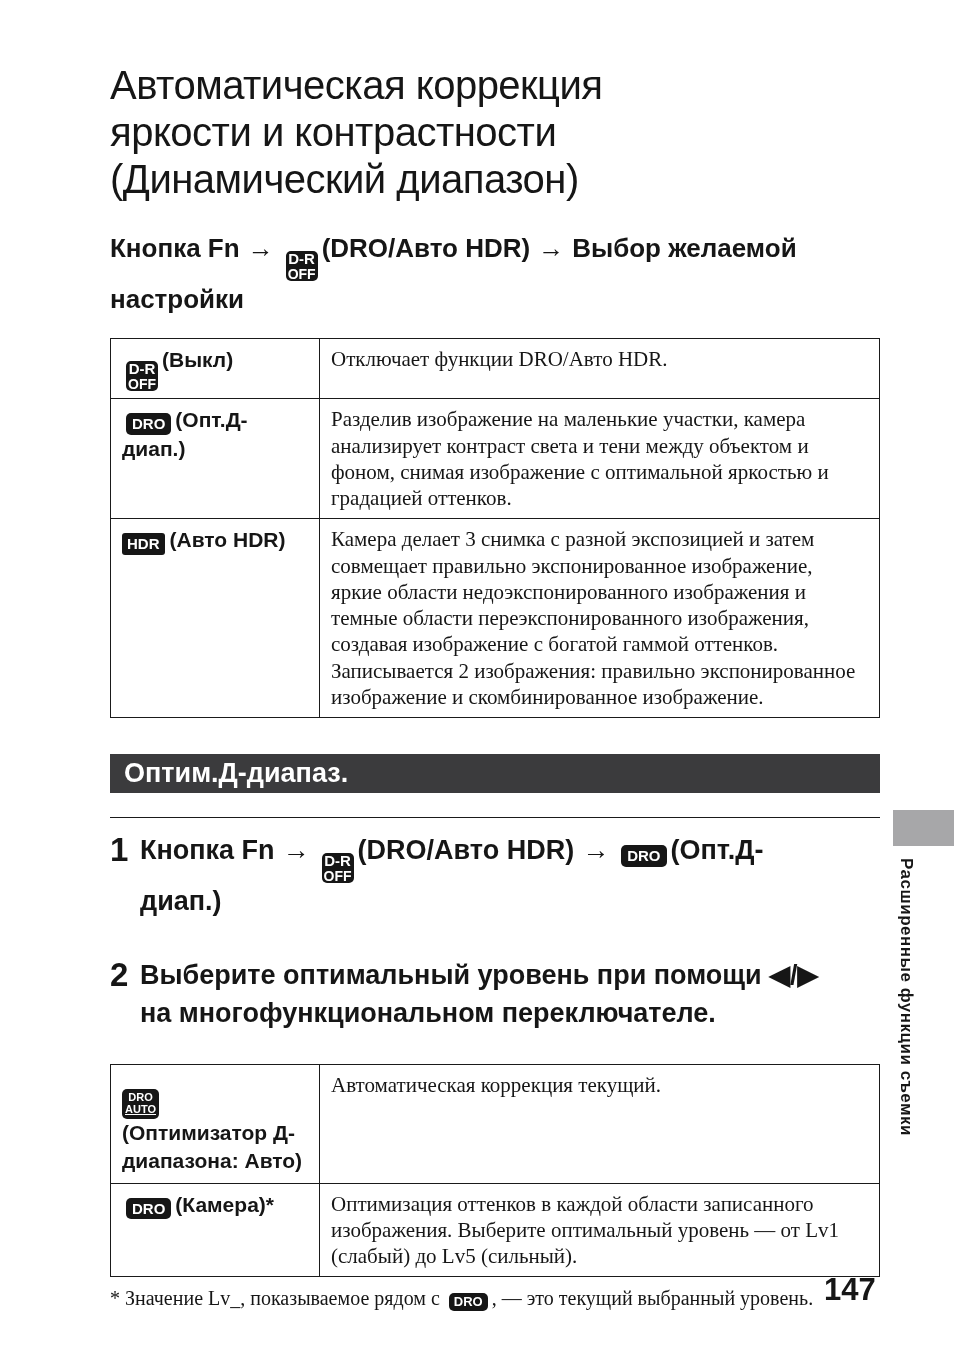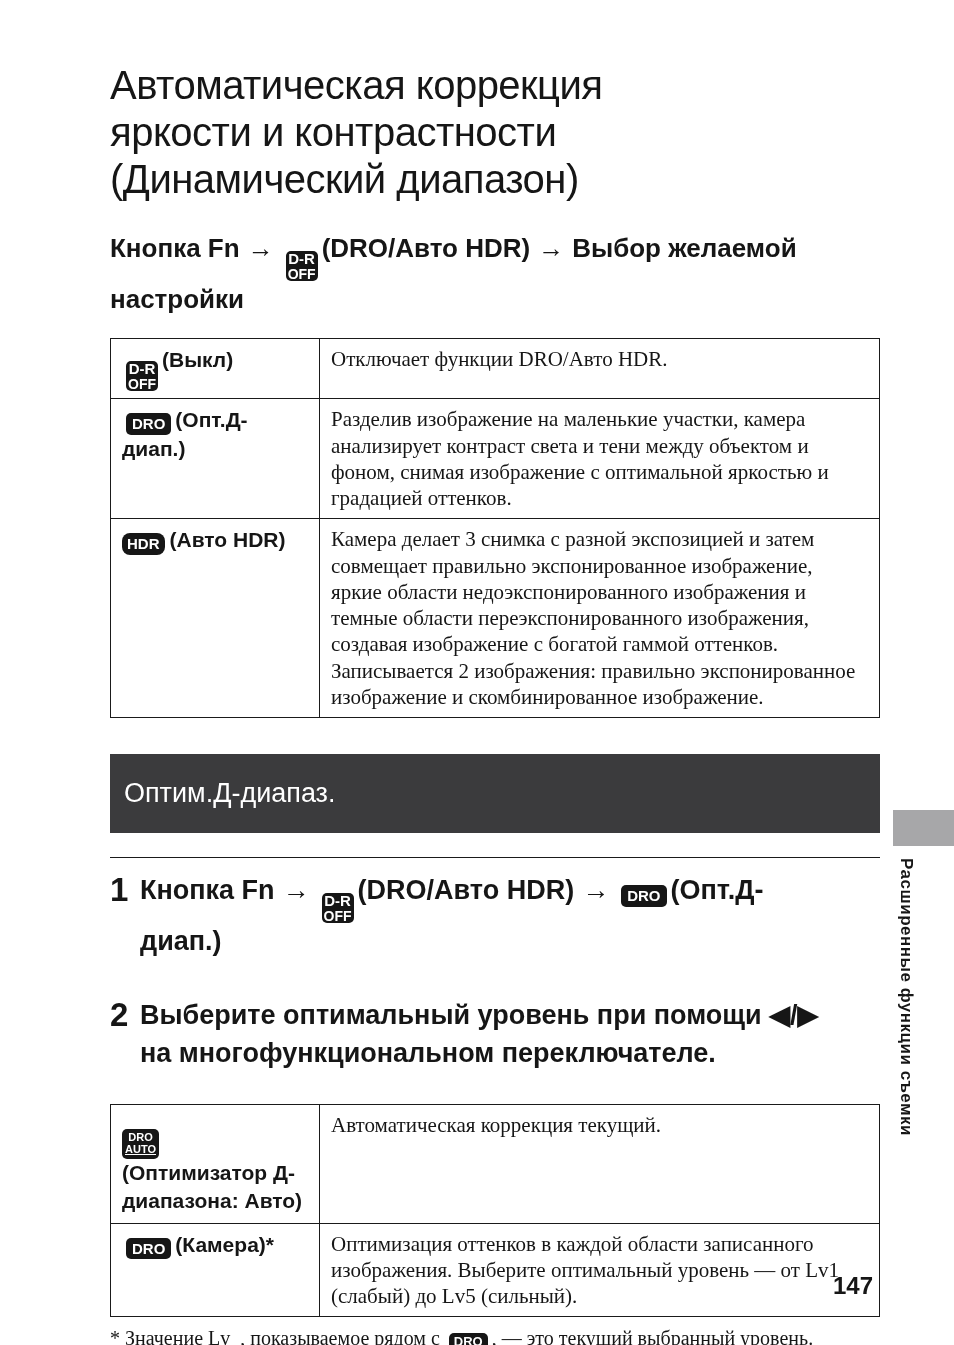--- a/index.html
+++ b/index.html
@@ -17,55 +17,55 @@
 
   
   .ic-droff{display:inline-flex;flex-direction:column;align-items:center;justify-content:center;
     background:#161616;color:#fff;border-radius:5px;width:32px;height:30px;line-height:1;
     vertical-align:-7px;margin:0 4px;font-family:"Liberation Sans",sans-serif;}
   .ic-droff .t{font-size:15px;font-weight:bold;}
   .ic-droff .b{font-size:14px;font-weight:bold;margin-top:1px;}
   .ic-dro{display:inline-block;background:#161616;color:#fff;border-radius:5px;
     padding:3px 6px 2px;font-size:15px;font-weight:bold;margin:0 4px;vertical-align:-2px;
     font-family:"Liberation Sans",sans-serif;line-height:1.1;}
-  .ic-hdr{display:inline-block;background:#161616;color:#fff;border-radius:8px;
+  .ic-hdr{display:inline-block;background:#161616;color:#fff;border-radius:3px;
     padding:3px 5px 2px;font-size:15px;font-weight:bold;margin-right:5px;vertical-align:-2px;line-height:1.1;}
   .ic-droauto{display:inline-flex;flex-direction:column;align-items:center;justify-content:center;
     background:#161616;color:#fff;border-radius:5px;width:37px;height:30px;line-height:1;
     vertical-align:-8px;margin-right:6px;}
   .ic-droauto .t{font-size:11px;font-weight:bold;}
   .ic-droauto .b{font-size:11px;font-weight:bold;margin-top:1px;text-decoration:underline;}
 
   table.tbl{border-collapse:collapse;width:100%;margin-top:20px;}
   table.tbl td{border:1px solid #1a1a1a;vertical-align:top;padding:7px 11px;}
   td.term{width:186px;font-weight:bold;font-size:21px;line-height:1.35;}
   td.desc{font-family:"Liberation Serif","DejaVu Serif",serif;font-size:21px;line-height:1.25;}
 
   .section-bar{margin-top:36px;background:#3b3b3d;color:#ffffff;font-size:27px;
-    font-weight:normal;padding:24px 14px;}
+    font-weight:bold;padding:4px 14px;}
 
   .rule{border-top:1px solid #1a1a1a;margin-top:24px;height:0;}
 
   .step{display:flex;margin-top:14px;}
   .step2{margin-top:36px;}
   .step-num{flex:none;width:30px;font-size:33px;font-weight:bold;line-height:1.1;}
   .step-text{font-size:27px;font-weight:bold;line-height:1.4;}
   .w1{max-width:655px;}
   .w2{max-width:705px;}
 
   table.tbl2{margin-top:32px;}
 
   .footnote{margin-top:8px;font-family:"Liberation Serif","DejaVu Serif",serif;
     font-size:20px;line-height:1.3;padding-left:20px;text-indent:-20px;}
   .footnote .ic-dro{font-size:13px;padding:2px 5px 1px;vertical-align:-1px;text-indent:0;}
 
   .side-tab{position:absolute;left:893px;top:810px;width:61px;height:36px;background:#a7a7a9;}
   .sidebar-label{position:absolute;left:896px;top:858px;writing-mode:vertical-rl;
     font-size:17px;font-weight:bold;letter-spacing:0.5px;white-space:nowrap;}
-  .page-number{position:absolute;left:824px;top:1272px;font-size:24px;font-weight:bold;margin-left:9px;}
+  .page-number{position:absolute;left:824px;top:1272px;font-size:31px;font-weight:bold;}
 </style>
 </head>
 <body>
 
 <div class="page">
   <div class="content">
 
     <h1>
       <span class="tl">Автоматическая коррекция</span>
       <span class="tl">яркости и контрастности</span>

